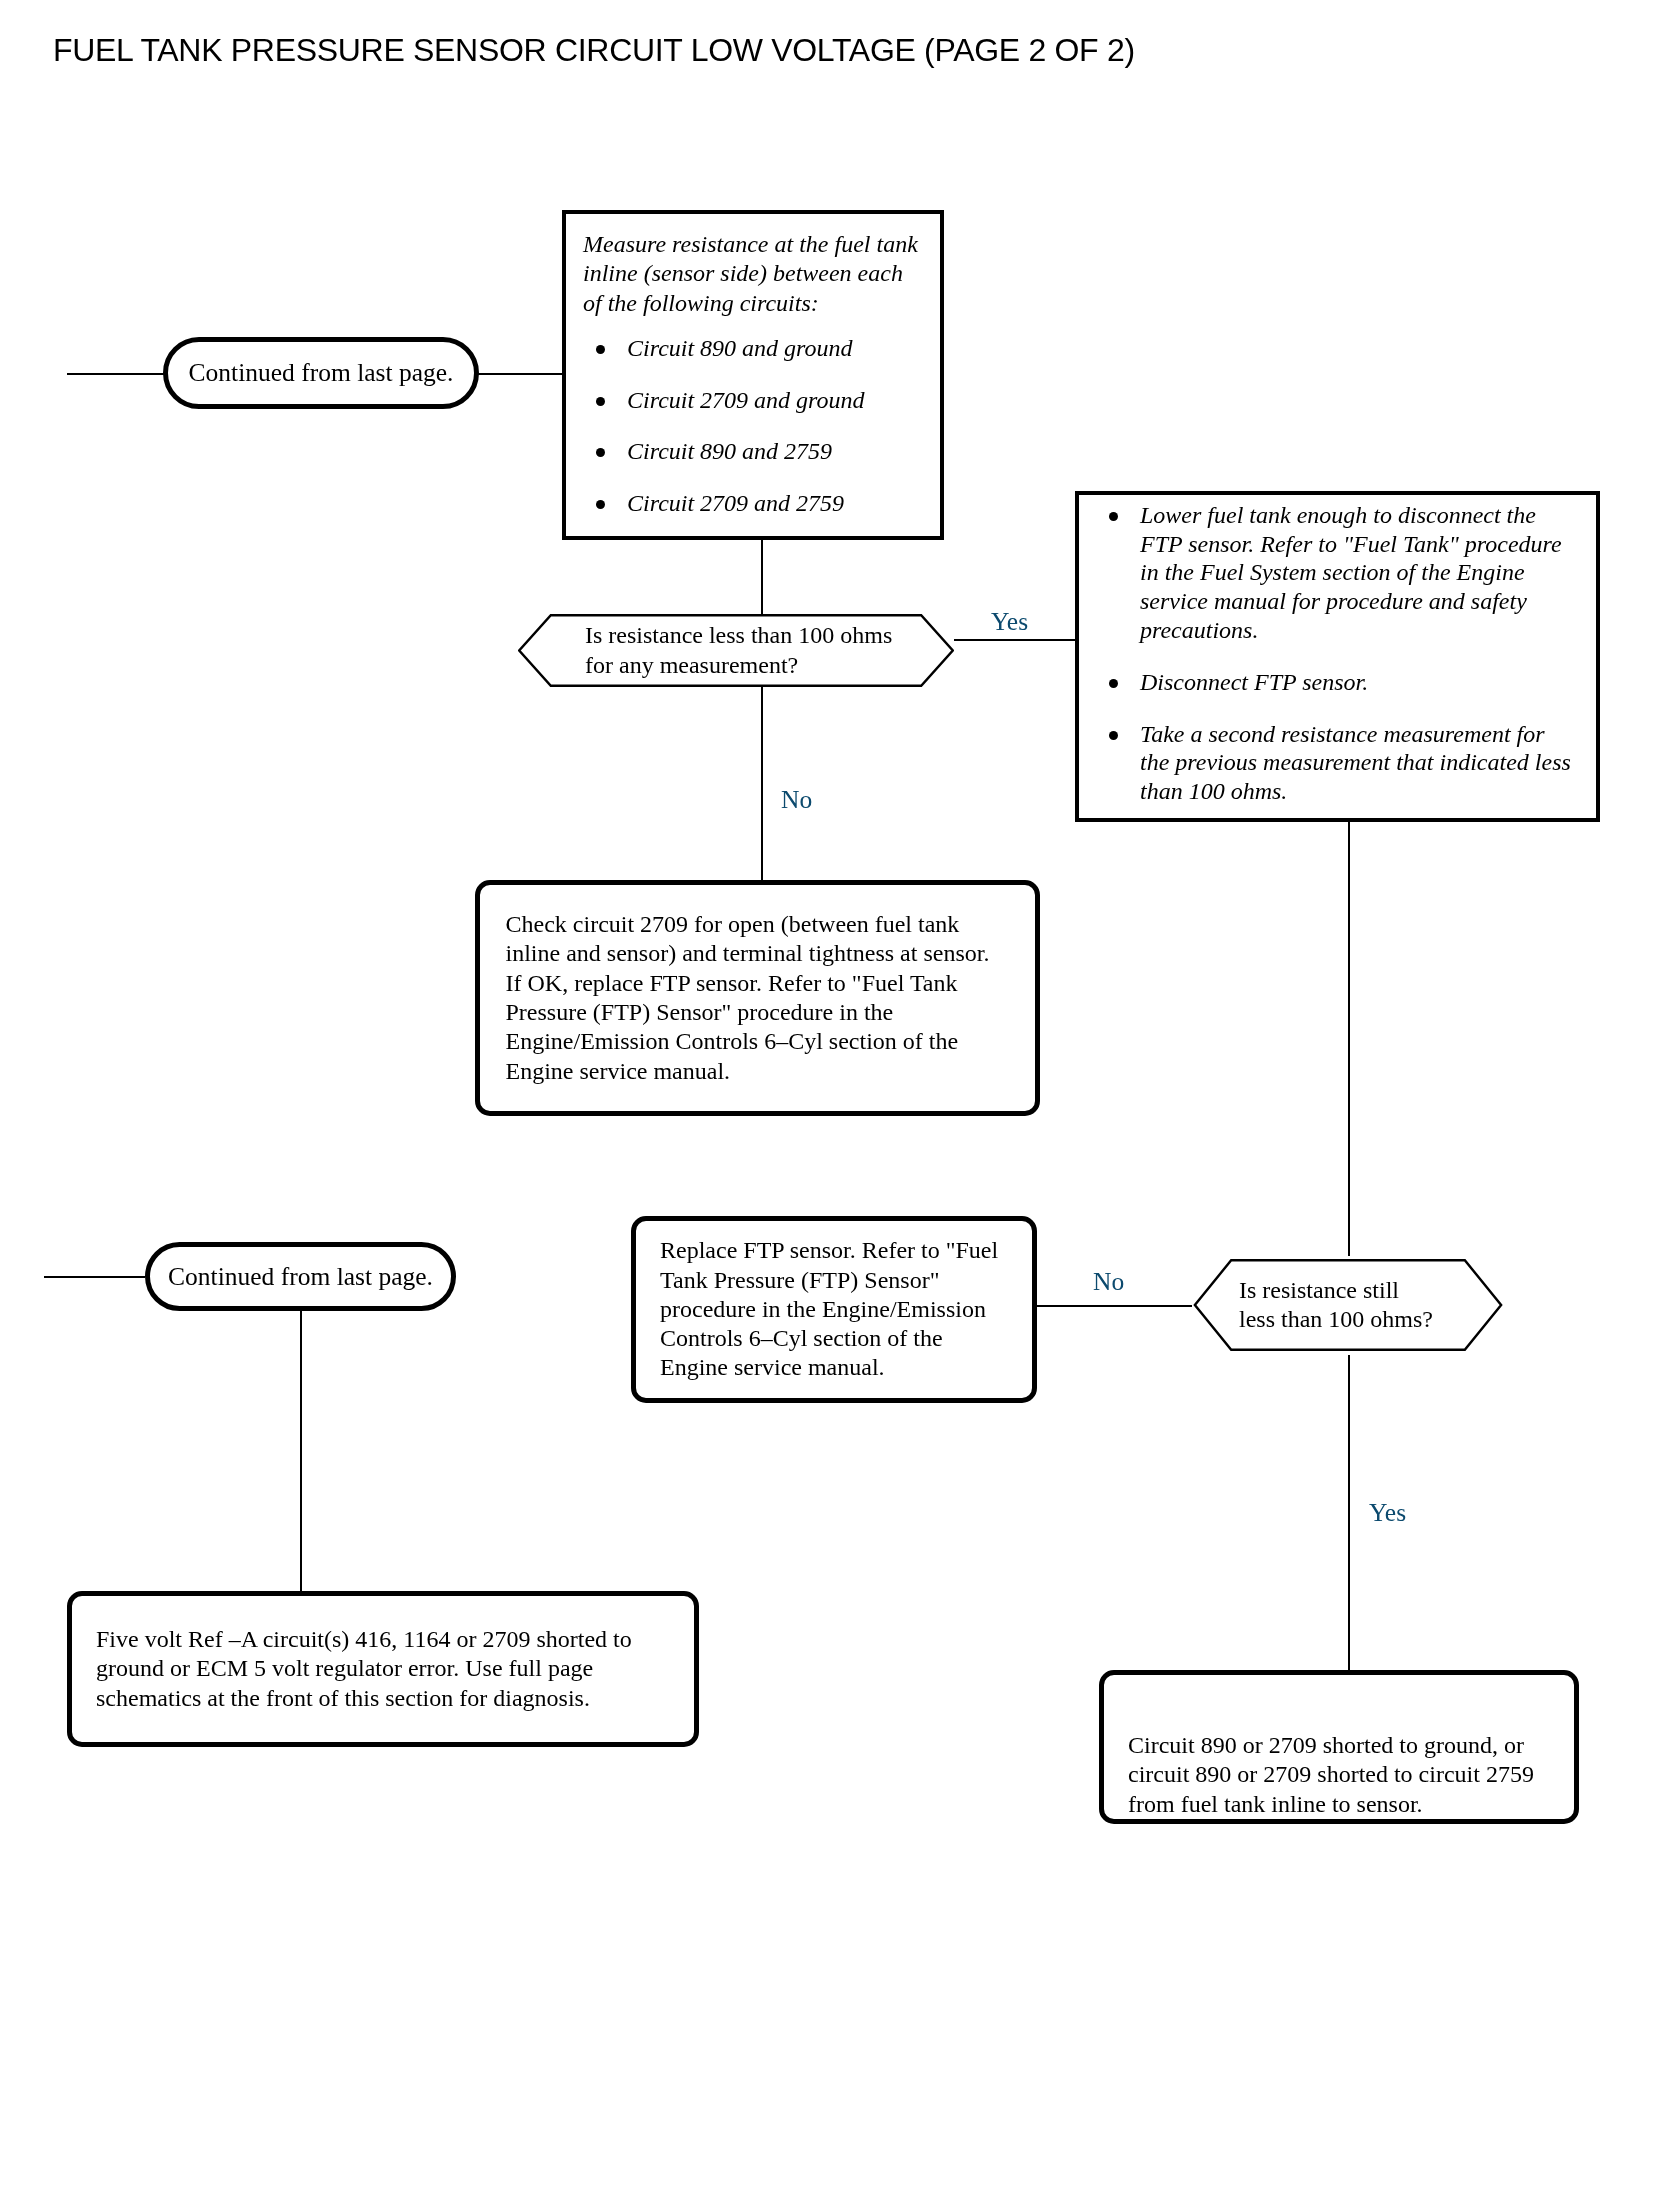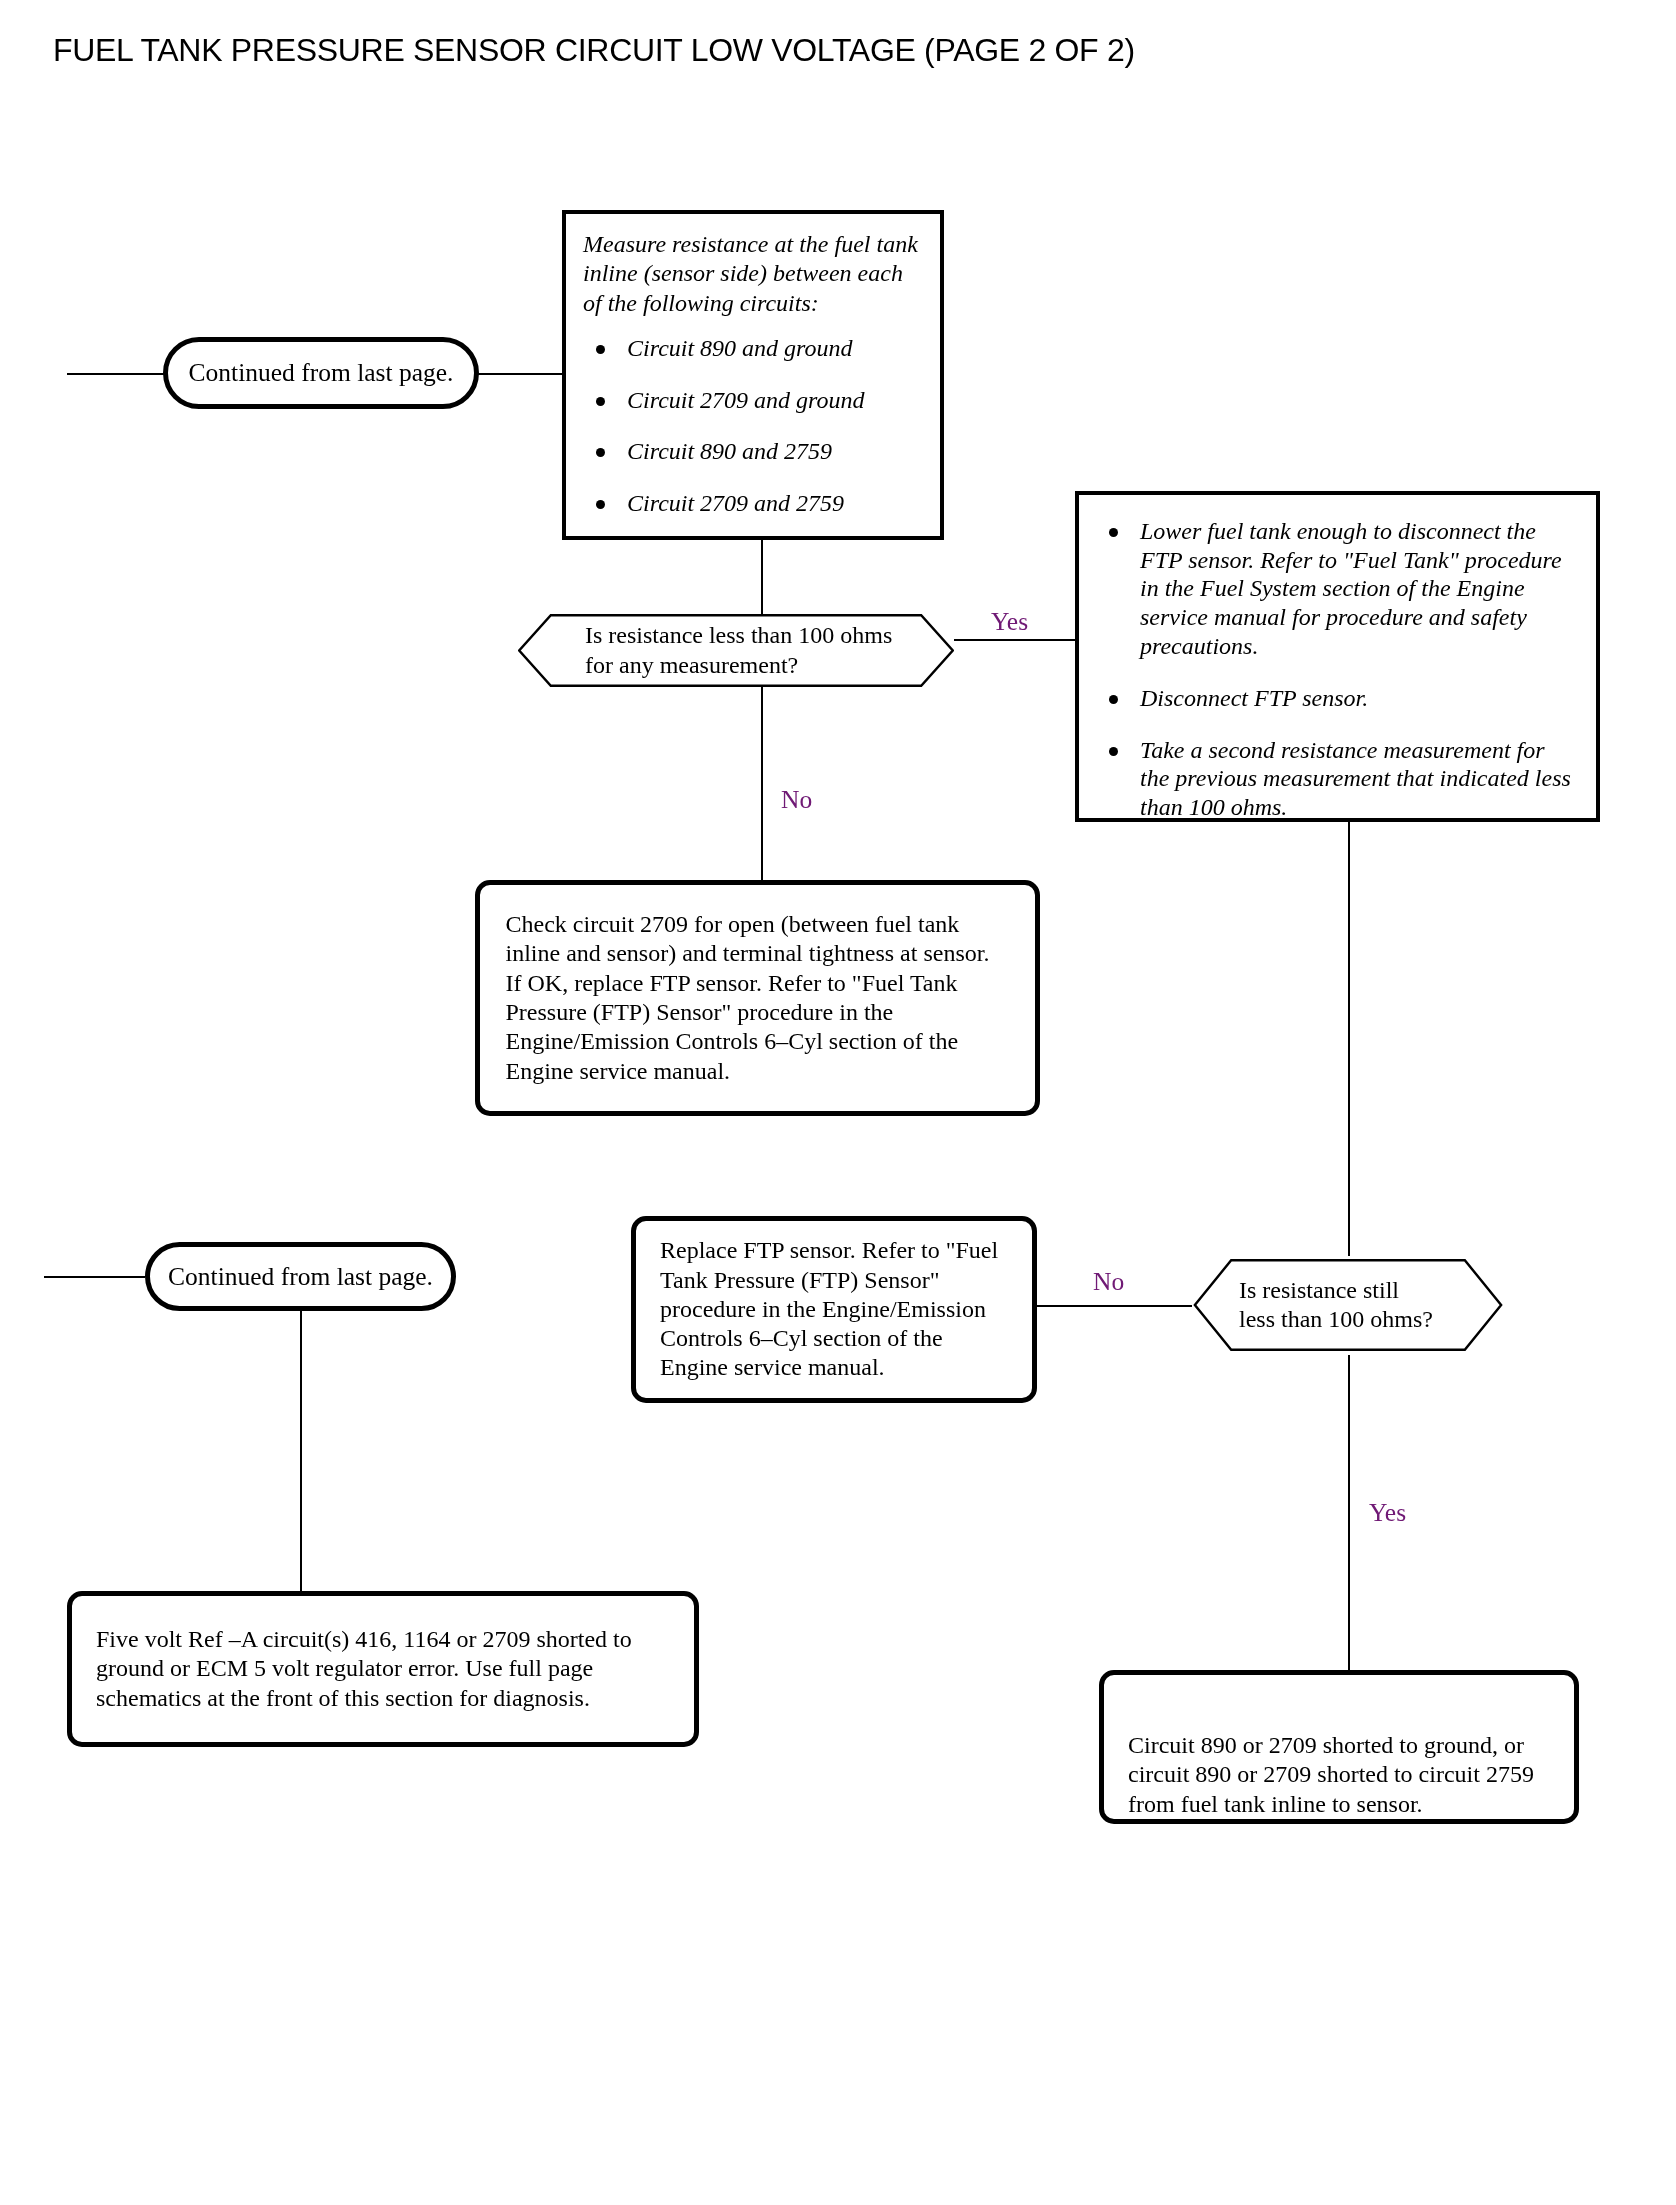--- a/index.html
+++ b/index.html
@@ -110,21 +110,21 @@
   .ln {
     position: absolute;
     background: #000;
   }
   .lh { height: 2.4px; }
   .lv { width: 2.4px; }
   .edge-label {
     position: absolute;
     font-size: 25.5px;
     line-height: 1;
-    color: #701a75;
+    color: #0c4a6e;
     white-space: nowrap;
   }
 </style>
 </head>
 <body>
 
 <div id="page">
 
   <div id="page-title">FUEL TANK PRESSURE SENSOR CIRCUIT LOW VOLTAGE (PAGE 2 OF 2)</div>
 
@@ -175,21 +175,21 @@
       </div>
     </div>
   </div>
 
   <div class="edge-label" style="left:991px; top:609px;">Yes</div>
 
   <div class="edge-label" style="left:781px; top:787px;">No</div>
 
   <div class="node rect" style="left:1075px; top:491px; width:525px; height:331px; align-items:flex-start;">
     <div class="txt" style="padding-top:4.9px;">
-      <ul class="bullets" style="margin-top:17px;">
+      <ul class="bullets" style="margin-top:1px;">
         <li>Lower fuel tank enough to disconnect the FTP sensor. Refer to "Fuel Tank" procedure in the Fuel System section of the Engine service manual for procedure and safety precautions.</li>
         <li>Disconnect FTP sensor.</li>
         <li>Take a second resistance measurement for the previous measurement that indicated less than 100 ohms.</li>
       </ul>
     </div>
   </div>
 
   <div class="node rounded" style="left:475px; top:880px; width:565px; height:236px;">
     <div class="txt" style="padding:0 25.5px;">Check circuit 2709 for open (between fuel tank inline and sensor) and terminal tightness at sensor. If OK, replace FTP sensor. Refer to "Fuel Tank Pressure (FTP) Sensor" procedure in the Engine/Emission Controls 6–Cyl section of the Engine service manual.</div>
   </div>

